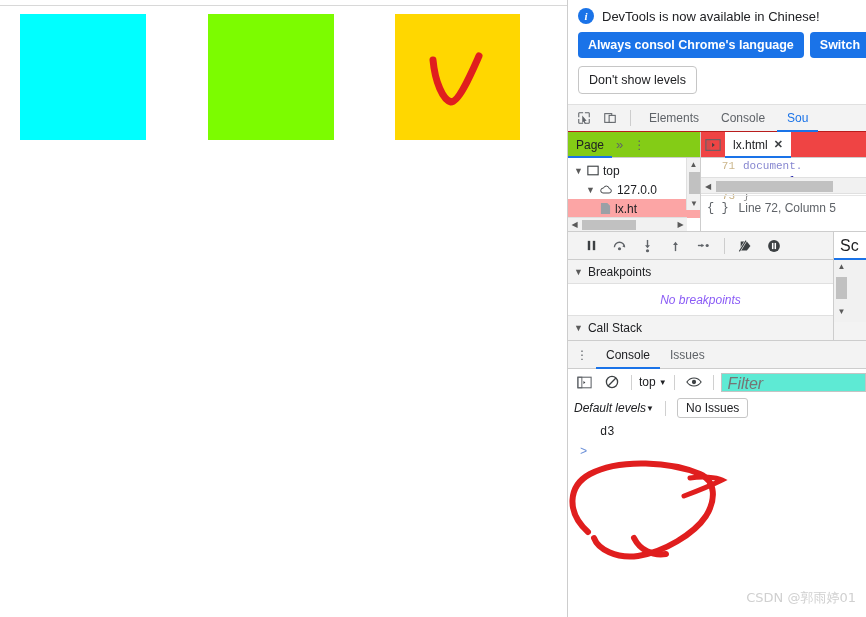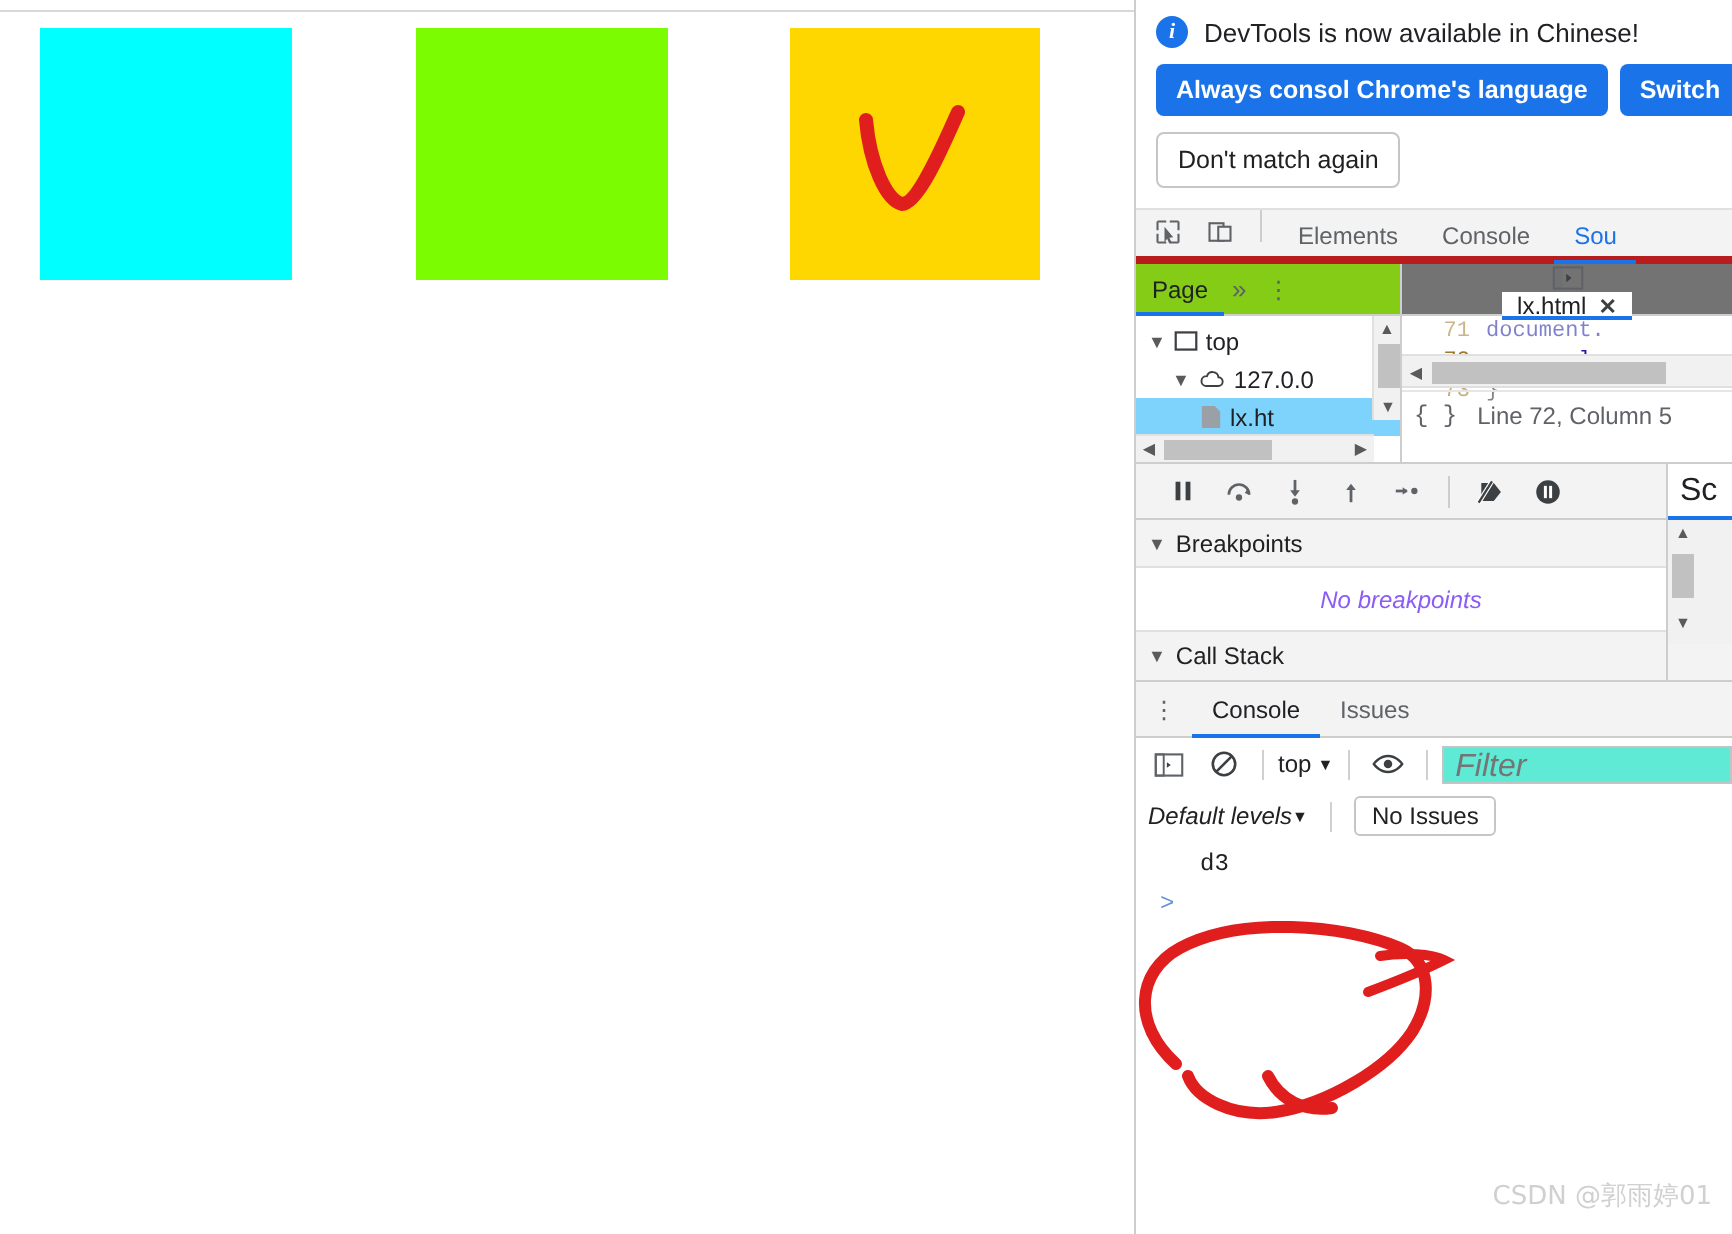--- a/index.html
+++ b/index.html
@@ -67,22 +67,22 @@
   }
   .btn-plain {
     background: #fff; color: #202124; border: 1px solid #c6c6c6; border-radius: 4px;
     padding: 6px 10px; font-size: 12.5px;
     font-family: "Liberation Sans", sans-serif; white-space: nowrap;
     margin-top: 8px; cursor: pointer; display:inline-block;
   }
 
   
   #dt-toolbar {
-    display: flex; 
-    height: 27px; border-bottom: 4px solid #b91c1c;
+    display: flex; align-items: center;
+    height: 27px; border-bottom: 1px solid #b91c1c;
     background: #f3f3f3; padding-left: 4px; gap: 2px;
   }
   .ticon { width: 24px; height: 22px; display:flex; align-items:center; justify-content:center; cursor:pointer; }
   .tsep { width:1px; height:16px; background:#cdcdcd; margin: 0 6px; }
   .dt-tab {
     padding: 0 10px; height: 27px; line-height: 27px;
     font-size: 12px; color: #5f6368; white-space: nowrap; cursor: pointer;
   }
   .dt-tab.active { color:#1a73e8; box-shadow: inset 0 -2px 0 #1a73e8; }
 
@@ -90,33 +90,33 @@
   #sources { display: flex; height: 100px; border-bottom: 1px solid #cdcdcd; }
   #navigator { width: 133px; border-right: 1px solid #cdcdcd; background:#fff; position:relative; }
   .nav-tabs { display:flex; align-items:center; height: 26px; border-bottom:1px solid #cdcdcd; background:#84cc16; }
   .nav-tab { padding: 0 8px; height:26px; line-height:26px; font-size: 12px; color:#5f6368; cursor:pointer; }
   .nav-tab.active { color:#202124; box-shadow: inset 0 -2px 0 #1a73e8; }
   .chev2 { color:#5f6368; font-size: 13px; padding: 0 4px; cursor:pointer; }
   .kebab { padding: 0 6px; cursor:pointer; letter-spacing:0; color:#5f6368; font-size:12px; line-height:1; }
   .tree { padding-top: 3px; font-size: 12px; }
   .tnode { display:flex; align-items:center; gap:4px; height:19px; padding-left:6px; white-space:nowrap; cursor:pointer; }
   .tnode.lvl2 { padding-left: 18px; }
-  .tnode.lvl3 { padding-left: 32px; background:#7dd3fc; }
+  .tnode.lvl3 { padding-left: 32px; background:#fca5a5; }
   .tri { font-size: 9px; color:#5a5a5a; }
 
   .nav-vscroll { position:absolute; right:0; top:26px; width:14px; height:52px; background:#f1f1f1; border-left:1px solid #e0e0e0;}
   .nav-vscroll .up, .nav-vscroll .dn { height:13px; text-align:center; font-size:8px; color:#5a5a5a; line-height:13px;}
   .nav-vscroll .thumb { position:absolute; top:14px; left:2px; width:11px; height:22px; background:#c1c1c1; }
   .nav-hscroll { position:absolute; left:0; bottom:0; width:119px; height:14px; background:#f1f1f1; border-top:1px solid #e0e0e0; }
   .nav-hscroll .lf, .nav-hscroll .rt { position:absolute; top:0; width:13px; height:14px; text-align:center; font-size:8px; color:#5a5a5a; line-height:14px;}
   .nav-hscroll .lf { left:0; } .nav-hscroll .rt { right:0; }
   .nav-hscroll .thumb { position:absolute; left:14px; top:2px; width:54px; height:10px; background:#c1c1c1; }
 
   #editor { flex: 1; position: relative; background:#fff; overflow:hidden; }
-  .ed-tabs { display:flex; align-items:center; height:26px; border-bottom:1px solid #cdcdcd; background:#737373;flex-direction:column; }
+  .ed-tabs { display:flex; align-items:center; height:26px; border-bottom:1px solid #cdcdcd; background:#ef4444; }
   .ed-panelicon { width:24px; height:26px; display:flex; align-items:center; justify-content:center; cursor:pointer; }
   .ed-tab { display:flex; align-items:center; gap:6px; height:26px; padding:0 8px; font-size:12px; background:#fff; box-shadow: inset 0 -2px 0 #1a73e8; }
   .ed-close { font-size:11px; font-weight:bold; color:#3c4043; cursor:pointer; }
   .code { position:relative; font-family: "Liberation Mono", monospace; font-size: 11px; }
   .cl { display:flex; height:15px; align-items:center; }
   .gut { width: 42px; text-align:right; padding-right:8px; color:#8a6d3b; color:#a07a2c; flex:0 0 auto; }
   .src { color:#1a1aa6; white-space:pre; }
   .src.pl { color:#333; }
   .ed-hscroll { position:absolute; left:0; top:45px; width:166px; height:17px; background:#f1f1f1; border-top:1px solid #e0e0e0; border-bottom:1px solid #e0e0e0;}
   .ed-hscroll .lf { position:absolute; left:0; top:0; width:14px; height:17px; text-align:center; line-height:17px; font-size:8px; color:#5a5a5a;}
@@ -183,21 +183,21 @@
 
     <div id="infobar">
       <div class="infobar-row">
         <span class="info-icon">i</span>
         <span class="infobar-text">DevTools is now available in Chinese!</span>
       </div>
       <div class="infobar-btns">
         <button class="btn-blue">Always consol Chrome's language</button>
         <button class="btn-blue">Switch</button>
       </div>
-      <button class="btn-plain">Don't match again</button>
+      <button class="btn-plain">Don't show levels</button>
     </div>
 
     <div id="dt-toolbar">
       <div class="ticon">
         <svg width="14" height="14" viewBox="0 0 16 16">
           <path d="M2 2h5M2 2v5M14 2H9M14 2v5M2 14h5M2 14V9M14 14H9M14 14V9" stroke="#5f6368" stroke-width="1.2" fill="none"></path>
           <path d="M6 5l5 6-2.2.3 1.2 2.6-1.3.6-1.2-2.6L6 13.8z" fill="#5f6368"></path>
         </svg>
       </div>
       <div class="ticon">

